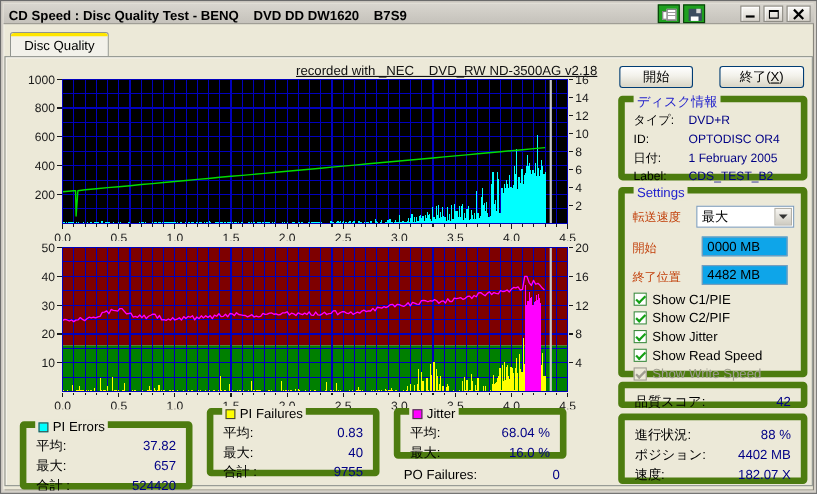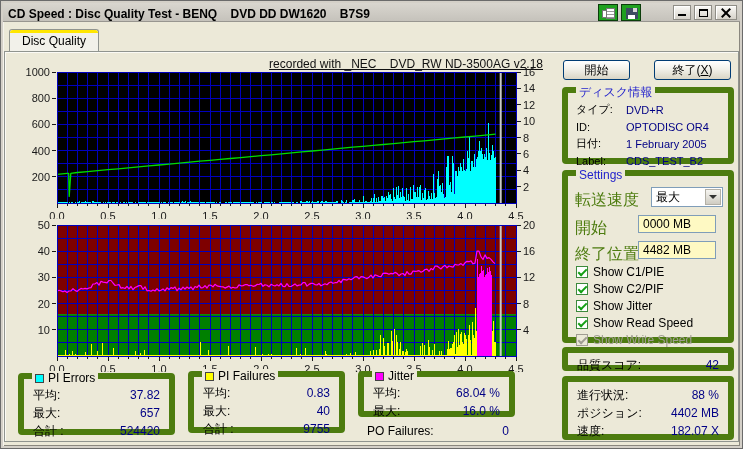--- a/index.html
+++ b/index.html
@@ -54,23 +54,23 @@
   
   .btn{position:absolute;height:20px;border:1px solid #003c74;border-radius:3px;
     background:linear-gradient(#ffffff,#f2f1ea 45%,#d9d5c5);font-size:12px;color:#000;
     display:flex;align-items:center;justify-content:center;white-space:pre;}
   .combo{position:absolute;height:20px;background:#fff;border:1px solid #7f9db9;
     font-size:12px;color:#000;display:flex;align-items:center;padding-left:4px;}
   .combo-btn{position:absolute;right:1px;top:1px;bottom:1px;width:16px;
     background:linear-gradient(#f6f5f1,#cfccc2);border:1px solid #b3b0a6;
     display:flex;align-items:center;justify-content:center;}
   .combo-arrow{width:0;height:0;border-left:4px solid transparent;border-right:4px solid transparent;border-top:4px solid #333;}
-  .edit{position:absolute;height:18px;background:#fef9c3;border:1px solid #7f9db9;
+  .edit{position:absolute;height:18px;background:#0ea5e9;border:1px solid #7f9db9;
     font-size:12px;color:#000;padding:1px 0 0 4px;}
-  .slabel{position:absolute;font-size:16px;color:#4d7c0f;}
+  .slabel{position:absolute;font-size:11px;color:#c2410c;}
   .cb{position:absolute;left:8px;display:flex;align-items:center;gap:5px;font-size:12px;color:#000;}
   .cbbox{width:12px;height:12px;background:#fff;border:1px solid #3c8a3c;position:relative;flex:none;}
   .cbbox::after{content:"";position:absolute;left:1px;top:2px;width:7px;height:3px;
     border-left:2px solid #14a014;border-bottom:2px solid #14a014;transform:rotate(-45deg);}
   .cb.dis .cbbox{background:#ece9d8;border-color:#a09d92;}
   .cb.dis .cbbox::after{border-color:#a09d92;}
   .cb.dis span{color:#a09d92;}
 </style>
 </head>
 <body>
@@ -1284,21 +1284,21 @@
           <text x="190.0" y="154" text-anchor="middle" font-size="11" fill="#1a1a1a">1.5</text>
           <text x="241.0" y="154" text-anchor="middle" font-size="11" fill="#1a1a1a">2.0</text>
           <text x="292.0" y="154" text-anchor="middle" font-size="11" fill="#1a1a1a">2.5</text>
           <text x="343.0" y="154" text-anchor="middle" font-size="11" fill="#1a1a1a">3.0</text>
           <text x="394.0" y="154" text-anchor="middle" font-size="11" fill="#1a1a1a">3.5</text>
           <text x="445.0" y="154" text-anchor="middle" font-size="11" fill="#1a1a1a">4.0</text>
           <text x="496.0" y="154" text-anchor="middle" font-size="11" fill="#1a1a1a">4.5</text>
         </g>
       </svg>
 
-  <div class="grp" style="left:15px;top:370px;width:157px;height:62px">
+  <div class="grp" style="left:15px;top:380px;width:157px;height:62px">
     <div class="grp-title black">
       <span class="swatch" style="background:#00ffff"></span>
       <span>PI Errors</span>
     </div>
     <div class="lrow" style="margin-top:7px">
           <span>平均:</span>
           <span class="val">37.82</span>
         </div>
     <div class="lrow">
           <span>最大:</span>
@@ -1368,21 +1368,21 @@
         </div>
     <div class="irow">
           <span class="ilabel">Label:</span>
           <span class="val">CDS_TEST_B2</span>
         </div>
   </div>
 
   <div class="grp" style="left:559px;top:167px;width:172px;height:173px">
     <div class="grp-title">Settings</div>
     <span class="slabel" style="left:7px;top:14px">転送速度</span>
-    <div class="combo" style="left:83px;top:11px;width:72px">
+    <div class="combo" style="left:65px;top:11px;width:89px">
       <span>最大</span>
       <div class="combo-btn">
             <div class="combo-arrow"></div>
           </div>
     </div>
     <span class="slabel" style="left:7px;top:42px">開始</span>
     <div class="edit" style="left:70px;top:39px;width:78px">0000 MB</div>
     <span class="slabel" style="left:7px;top:68px">終了位置</span>
     <div class="edit" style="left:70px;top:65px;width:78px">4482 MB</div>
     <div class="cb" style="top:89px">

